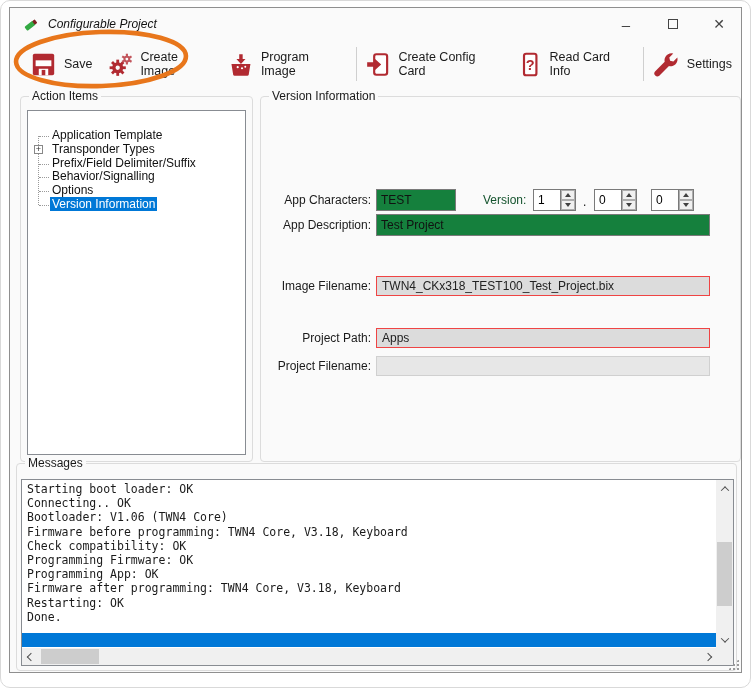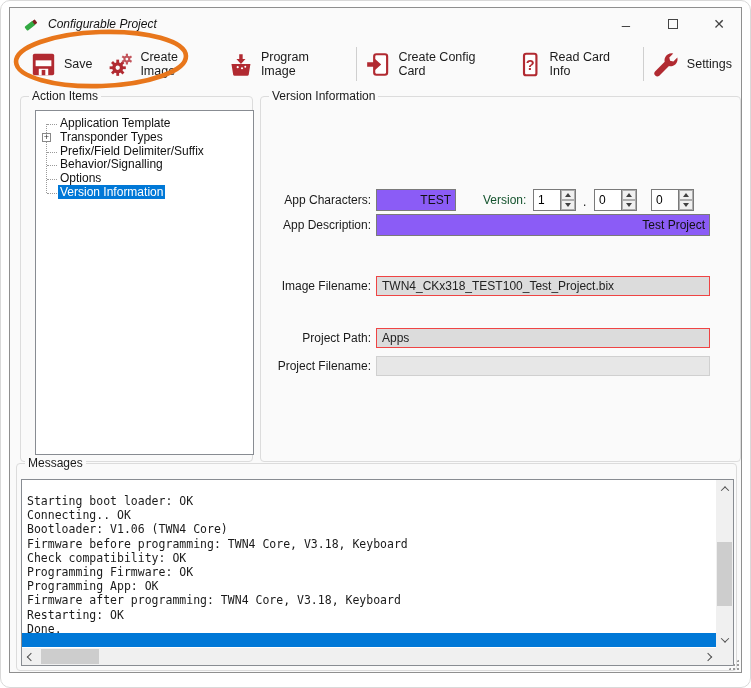--- a/index.html
+++ b/index.html
@@ -28,47 +28,47 @@
 
   
   .groupbox { position:absolute; border:1px solid #dcdcdc; border-radius:4px; }
   .gb-legend { position:absolute; top:-8px; left:8px; background:#fafafa; padding:0 3px; font-size:12px; color:#1a1a1a; line-height:14px; }
 
   #gb-action   { left:10px;  top:88px;  width:233px; height:366px; }
   #gb-version  { left:250px; top:88px;  width:481px; height:366px; }
   #gb-messages { left:6px;   top:455px; width:721px; height:208px; }
 
   
-  .treebox { position:absolute; left:14px; top:13px; width:219px; height:345px; background:#fff; border:1px solid #888c92; padding-top:6px; overflow:hidden; }
+  .treebox { position:absolute; left:6px; top:13px; width:219px; height:345px; background:#fff; border:1px solid #888c92; padding-top:18px; overflow:hidden; }
   .tree { position:relative; }
   .tree .vline { position:absolute; left:10px; top:7px; height:69px; border-left:1px dotted #9a9a9a; }
   .titem { position:relative; height:13.8px; line-height:13.8px; font-size:12px; color:#111; padding-left:24px; white-space:nowrap; cursor:default; }
   .titem .stub { position:absolute; left:11px; top:7px; width:10px; border-top:1px dotted #9a9a9a; }
   .titem .expander { position:absolute; left:6px; top:2px; width:9px; height:9px; border:1px solid #888; background:#fff; font-size:9px; line-height:7px; text-align:center; color:#333; }
   .titem .lbl.sel { background:#0078d7; color:#fff; padding:0 2px; margin-left:-2px; }
 
   
   .vrow { position:absolute; left:0; height:22px; }
   .flabel { position:absolute; left:0; width:110px; text-align:right; font-size:12px; color:#1a1a1a; top:4px; }
-  .tbox { position:absolute; height:22px; border:1px solid #7a7a7a; background:#8b5cf6; font-size:12px; font-family:"Liberation Sans",sans-serif; padding:0 4px; color:#111;text-align:right; }
+  .tbox { position:absolute; height:22px; border:1px solid #7a7a7a; background:#15803d; font-size:12px; font-family:"Liberation Sans",sans-serif; padding:0 4px; color:#111; }
   .grayfield { position:absolute; left:115px; width:334px; height:20px; background:#dcdcdc; border:1px solid #ef4444; font-size:12px; line-height:18px; padding-left:5px; color:#222; top:1px; white-space:nowrap; overflow:hidden; }
   .grayfield.empty { background:#e7e7e7; border-color:#d0d0d0; }
   .verlabel { position:absolute; left:222px; top:4px; font-size:12px; color:#14532d; }
   .spin { position:absolute; top:0; display:flex; }
   .spin input { width:27px; height:22px; border:1px solid #7a7a7a; border-right:none; font-size:12px; padding-left:4px; font-family:"Liberation Sans",sans-serif; }
   .spinner { width:16px; height:22px; border:1px solid #7a7a7a; display:flex; flex-direction:column; }
   .spinbtn { flex:1; background:#f0f0f0; border:1px solid #adadad; display:flex; align-items:center; justify-content:center; cursor:pointer; }
   .tri-up { width:0; height:0; border-left:3px solid transparent; border-right:3px solid transparent; border-bottom:4px solid #404040; }
   .tri-dn { width:0; height:0; border-left:3px solid transparent; border-right:3px solid transparent; border-top:4px solid #404040; }
   .verdot { position:absolute; top:6px; font-size:12px; color:#111; }
 
   
   .msgbox { position:absolute; left:4px; top:15px; width:713px; height:187px; background:#fff; border:1px solid #888c92; display:flex; flex-direction:column; }
   .msg-main { flex:1; display:flex; min-height:0; }
-  .msg-content { position:relative; flex:1; overflow:hidden; padding:2px 0 12px 5px; font-family:"DejaVu Sans Mono",monospace; font-size:11.5px; line-height:14.2px; color:#1a1a1a;margin-top:12px; }
+  .msg-content { position:relative; flex:1; overflow:hidden; padding:2px 0 12px 5px; font-family:"DejaVu Sans Mono",monospace; font-size:11.5px; line-height:14.2px; color:#1a1a1a; }
   .msg-line { white-space:pre; }
   .msg-selline { position:absolute; left:0; right:0; bottom:1px; height:14px; background:#0078d7; }
   .vscroll { width:17px; background:#f0f0f0; position:relative; }
   .vthumb { position:absolute; left:1px; right:1px; top:62px; height:64px; background:#cdcdcd; }
   .sarrow { position:absolute; width:17px; height:17px; display:flex; align-items:center; justify-content:center; }
   .chev { width:6px; height:6px; border-top:1.5px solid #505050; border-right:1.5px solid #505050; }
   .chev.up { transform:rotate(-45deg) translate(-1px,1px); }
   .chev.dn { transform:rotate(135deg) translate(-1px,1px); }
   .chev.lt { transform:rotate(-135deg); }
   .chev.rt { transform:rotate(45deg); }

